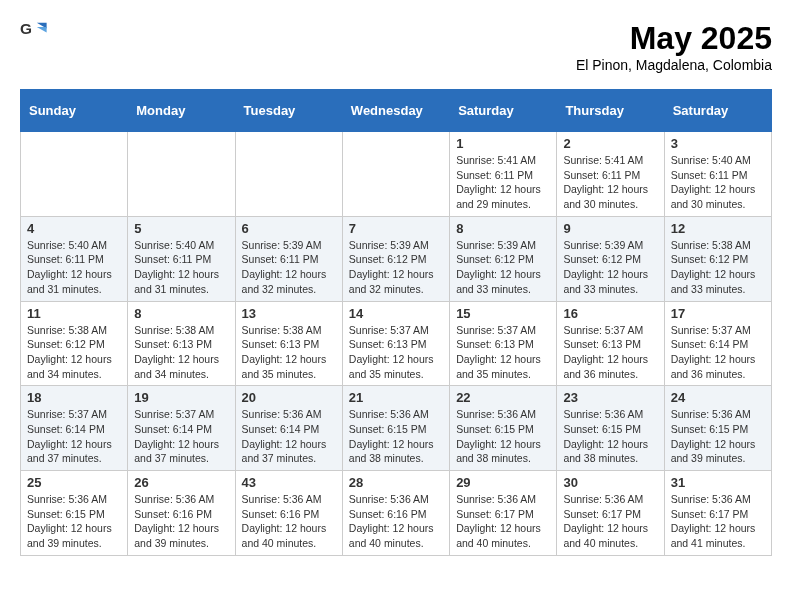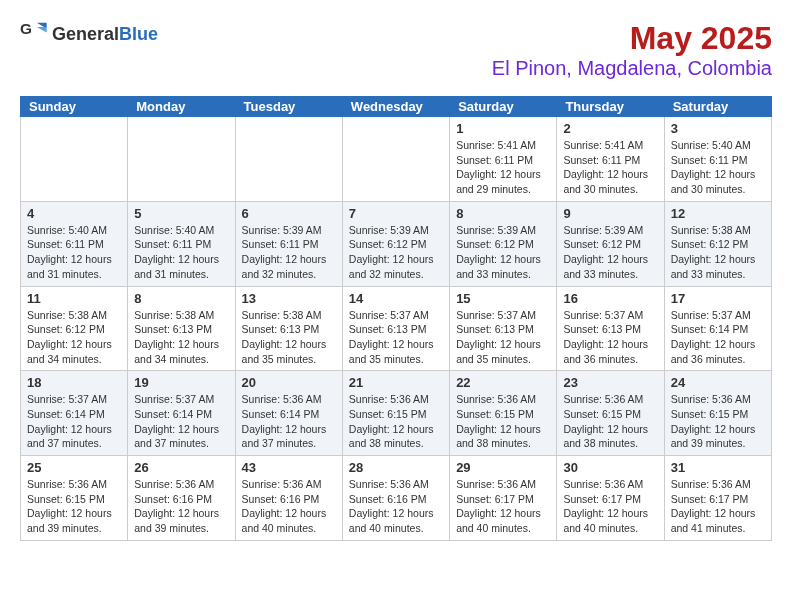--- a/index.html
+++ b/index.html
@@ -24,38 +24,38 @@
     .logo-icon {
       width: 28px;
       height: 28px;
     }
     .title-area {
       text-align: right;
     }
     .main-title {
       font-size: 32px;
       font-weight: bold;
-      color: #b91c1c;
+      color: #000000;
     }
     .subtitle {
-      font-size: 20px;
-      color: #6d28d9;
+      font-size: 14px;
+      color: #000000;
     }
     .calendar {
       width: 100%;
       border-collapse: collapse;
       border: 1px solid #ccc;
     }
     .calendar th {
       background-color: #2a6ebb;
       color: #fff;
       font-size: 13px;
       font-weight: bold;
       text-align: left;
-      padding: 2px 8px;
+      padding: 13px 8px;
       border: 1px solid #2a6ebb;
     }
     .calendar td {
       vertical-align: top;
       border: 1px solid #ccc;
       padding: 4px 6px;
       width: calc(100% / 7);
       min-height: 80px;
     }
     .row-even td { background-color: #f0f4f8; }
@@ -77,23 +77,20 @@
 </head>
 <body>
 
 <div class="header-area">
   <div class="logo">
     <svg class="logo-icon" viewBox="0 0 40 40">
       <text x="0" y="20" font-size="22" font-weight="bold" fill="#333">G</text>
       <polygon points="24,4 38,12 38,4" fill="#2a6ebb"></polygon>
       <polygon points="24,10 38,18 38,10" fill="#5ba3e0"></polygon>
     </svg>
-    <div>
-      <span style="font-size:18px;font-weight:bold;color:#333;">General</span><span style="font-size:18px;font-weight:bold;color:#2a6ebb;">Blue</span>
-    </div>
   </div>
   <div class="title-area">
     <div class="main-title">May 2025</div>
     <div class="subtitle">El Pinon, Magdalena, Colombia</div>
   </div>
 </div>
 
 <table class="calendar">
   <thead>
     <tr>

